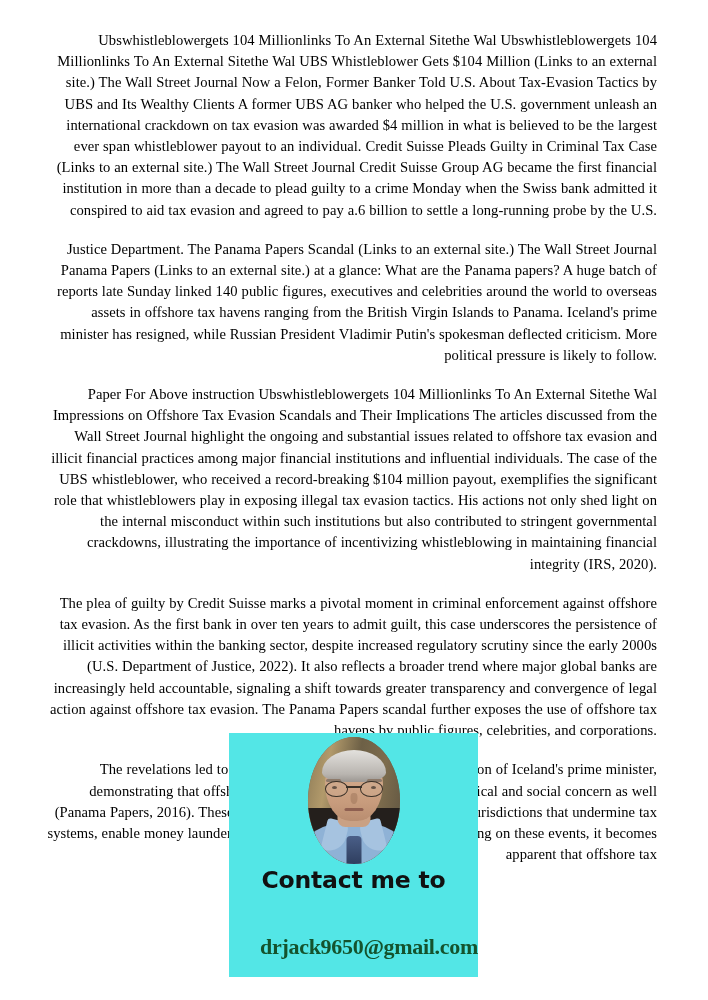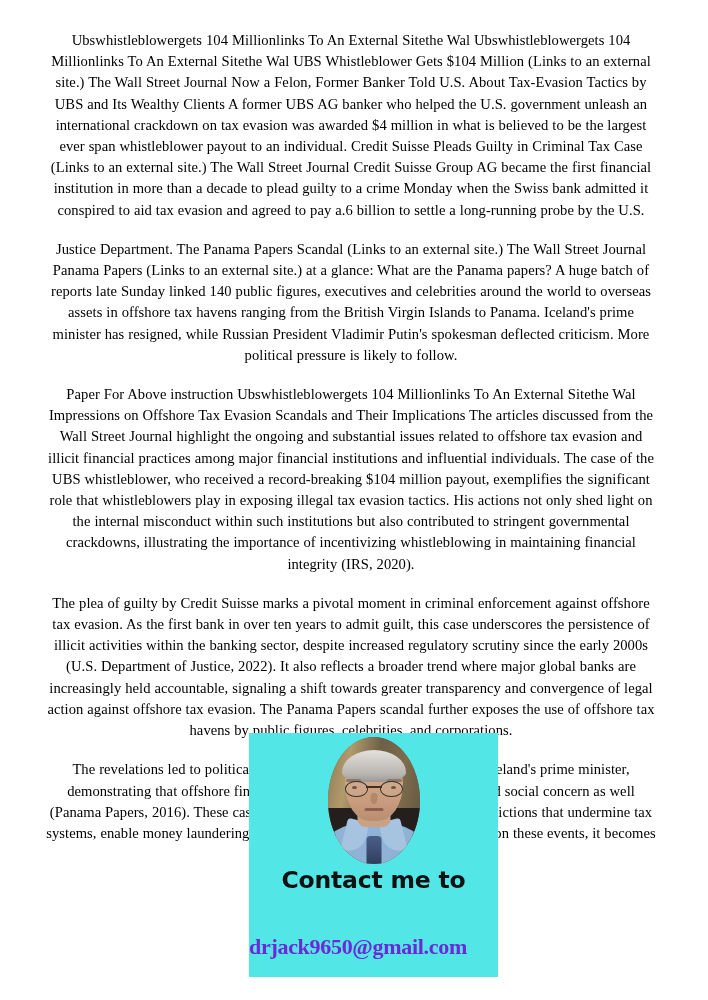--- a/index.html
+++ b/index.html
@@ -25,40 +25,39 @@
   }
   #doc-body {
     position: absolute;
     left: 45px;
     top: 30px;
     width: 612px;
   }
   .para {
     font-size: 14.6px;
     line-height: 21.2px;
-    text-align: center;
+    text-align: right;
     margin: 0 0 18px 0;
     color: #000000;
     letter-spacing: 0.05px;
     word-spacing: 0.2px;
     white-space: pre-wrap;
   }
   .para:last-child { margin-bottom: 0; }
 
   
   #contact-overlay {
     position: absolute;
     left: 229px;
     top: 733px;
     width: 249px;
     height: 244px;
     background: #53e6e6;
     z-index: 20;
     overflow: hidden;
-    margin-left: 20px;
   }
   #portrait-wrap {
     position: absolute;
     left: 50%;
     top: 4px;
     transform: translateX(-50%);
     width: 92px;
     height: 127px;
     border-radius: 50% / 50%;
     overflow: hidden;
@@ -151,25 +150,25 @@
     font-weight: bold;
     color: #111111;
     letter-spacing: -0.2px;
   }
   #overlay-line1 { top: 133px; font-size: 23.5px; }
   #overlay-line2 { top: 167px; font-size: 23.5px; }
   #overlay-email {
     position: absolute;
     left: 0; width: 100%;
     top: 201px;
-    text-align: left;
+    text-align: right;
     font-family: "Liberation Serif", "DejaVu Serif", serif;
     font-weight: bold;
     font-size: 22px;
-    color: #6d28d9;
+    color: #14532d;
     letter-spacing: -0.3px;
   }
 </style>
 </head>
 <body>
 
 <div id="page">
 
   <div id="doc-body">
     <p class="para">Ubswhistleblowergets 104 Millionlinks To An External Sitethe Wal Ubswhistleblowergets 104 Millionlinks To An External Sitethe Wal UBS Whistleblower Gets $104 Million (Links to an external site.) The Wall Street Journal Now a Felon, Former Banker Told U.S. About Tax-Evasion Tactics by UBS and Its Wealthy Clients A former UBS AG banker who helped the U.S. government unleash an international crackdown on tax evasion was awarded $4 million in what is believed to be the largest ever span whistleblower payout to an individual. Credit Suisse Pleads Guilty in Criminal Tax Case (Links to an external site.) The Wall Street Journal Credit Suisse Group AG became the first financial institution in more than a decade to plead guilty to a crime Monday when the Swiss bank admitted it conspired to aid tax evasion and agreed to pay a.6 billion to settle a long-running probe by the U.S.</p>

